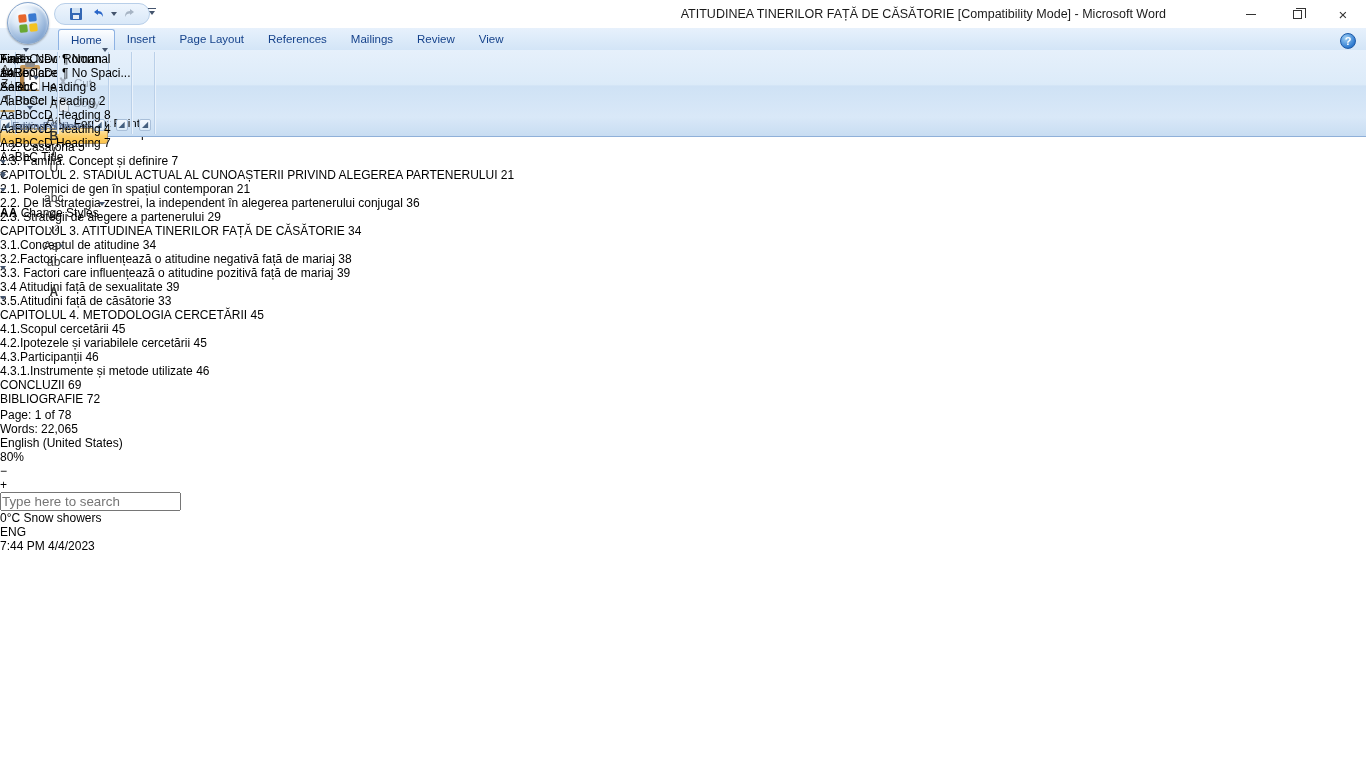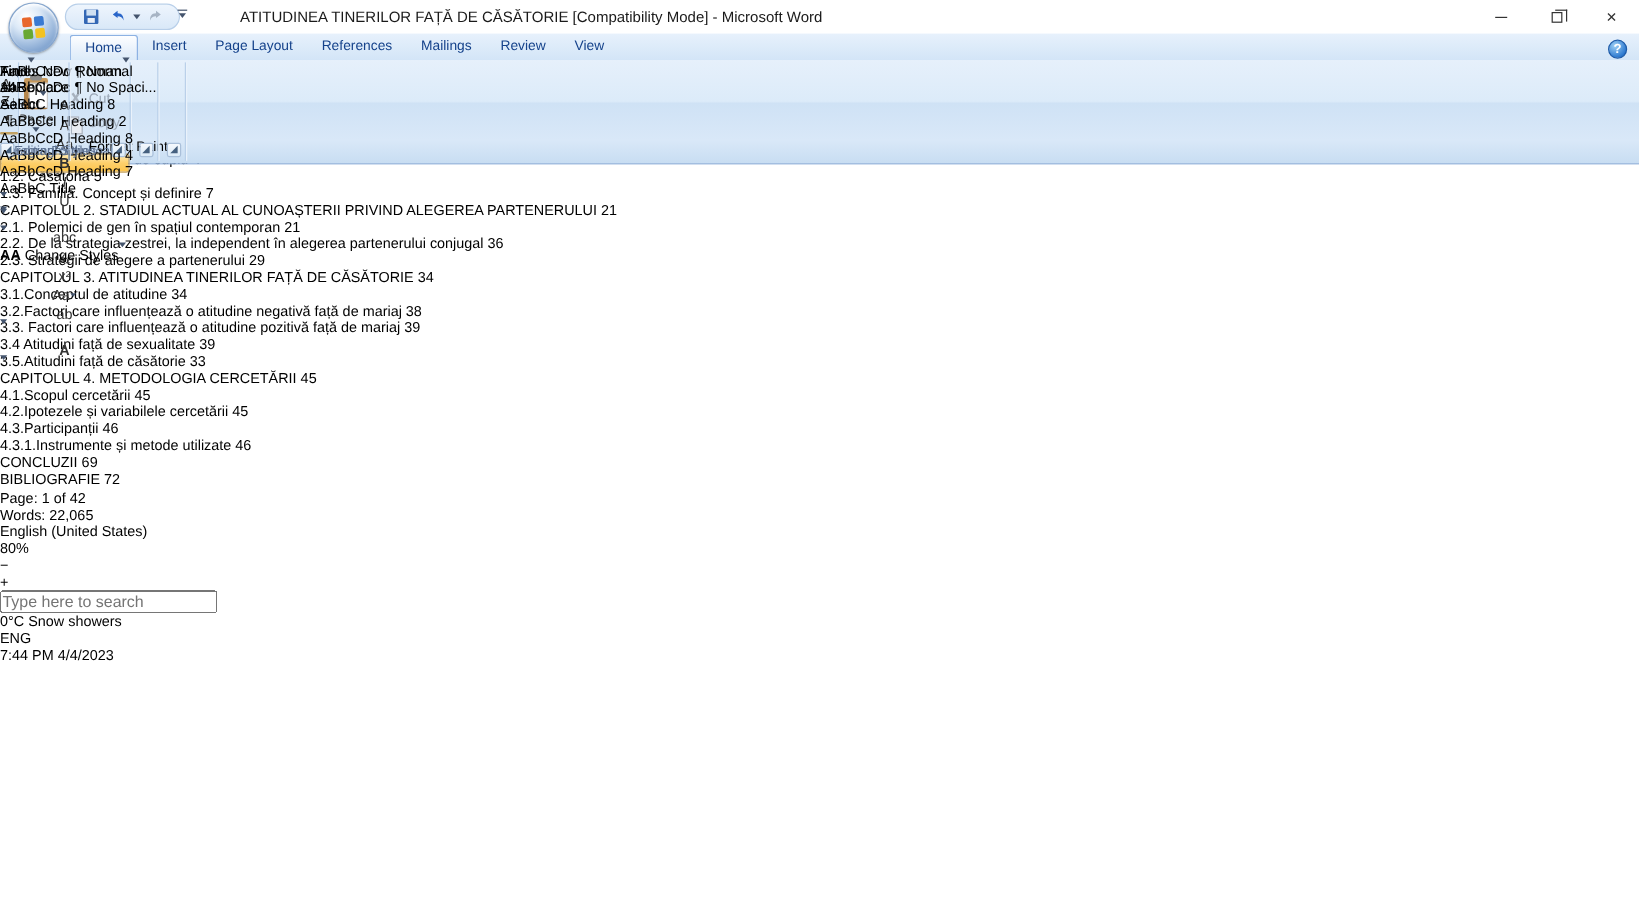--- a/index.html
+++ b/index.html
@@ -1,21 +1,21 @@
 <!DOCTYPE html>
 <html><head>
 <meta charset="utf-8">
 <style>
 *{margin:0;padding:0;box-sizing:border-box}
 html,body{width:1366px;height:768px;overflow:hidden}
 body{font-family:"Liberation Sans",sans-serif;position:relative;background:#fff;font-size:12px}
 
 
 .titlebar{position:absolute;left:0;top:0;width:1366px;height:28px;background:#fff}
-.apptitle{position:absolute;left:200px;right:200px;top:0;height:28px;line-height:28px;text-align:left;font-size:12.5px;color:#1a1a1a;white-space:nowrap;overflow:hidden}
+.apptitle{position:absolute;left:200px;right:200px;top:0;height:28px;line-height:28px;text-align:right;font-size:12.5px;color:#1a1a1a;white-space:nowrap;overflow:hidden}
 .winctl{position:absolute;right:0;top:0;height:28px;display:flex}
 .winbtn{width:46px;height:28px;display:flex;align-items:center;justify-content:center}
 .ic-min{width:10px;height:1px;background:#333}
 .ic-max{width:9px;height:9px;border:1px solid #333;position:relative}
 .ic-max:before{content:"";position:absolute;left:2px;top:-3px;width:9px;height:9px;border:1px solid #333;border-left:none;border-bottom:none}
 .ic-close{font-size:15px;color:#333;line-height:1}
 
 
 .orb{position:absolute;left:7px;top:2px;width:42px;height:42px;border-radius:50%;z-index:30;
  background:radial-gradient(circle at 35% 28%,#ffffff,#dce9f7 30%,#a9c3e2 55%,#7b9fcd 80%,#5d82b4);
@@ -710,21 +710,21 @@
     <div class="thumb"></div>
     <div class="scspacer"></div>
     <div class="scb"><span class="tri-dn"></span></div>
     <div class="scb"><span class="tri-up tri-sm"></span><span class="tri-up tri-sm"></span></div>
     <div class="scb"><span class="ic-dot"></span></div>
     <div class="scb" style="margin-bottom:2px"><span class="tri-dn tri-sm"></span><span class="tri-dn tri-sm"></span></div>
   </div>
 </div>
 
 <div class="statusbar">
-  <div class="stitem"><span>Page: 1 of 42</span></div>
+  <div class="stitem"><span>Page: 1 of 78</span></div>
   <span class="sdiv"></span>
   <div class="stitem"><span>Words: 22,065</span></div>
   <span class="sdiv"></span>
   <div class="stitem"><span class="ic-spell"></span></div>
   <div class="stitem"><span>English (United States)</span></div>
   <div class="sright">
     <div class="vbtn on"><span class="iv"></span></div>
     <div class="vbtn"><span class="iv2"></span></div>
     <div class="vbtn"><span class="iv3"></span></div>
     <div class="vbtn"><span class="iv4"></span></div>

